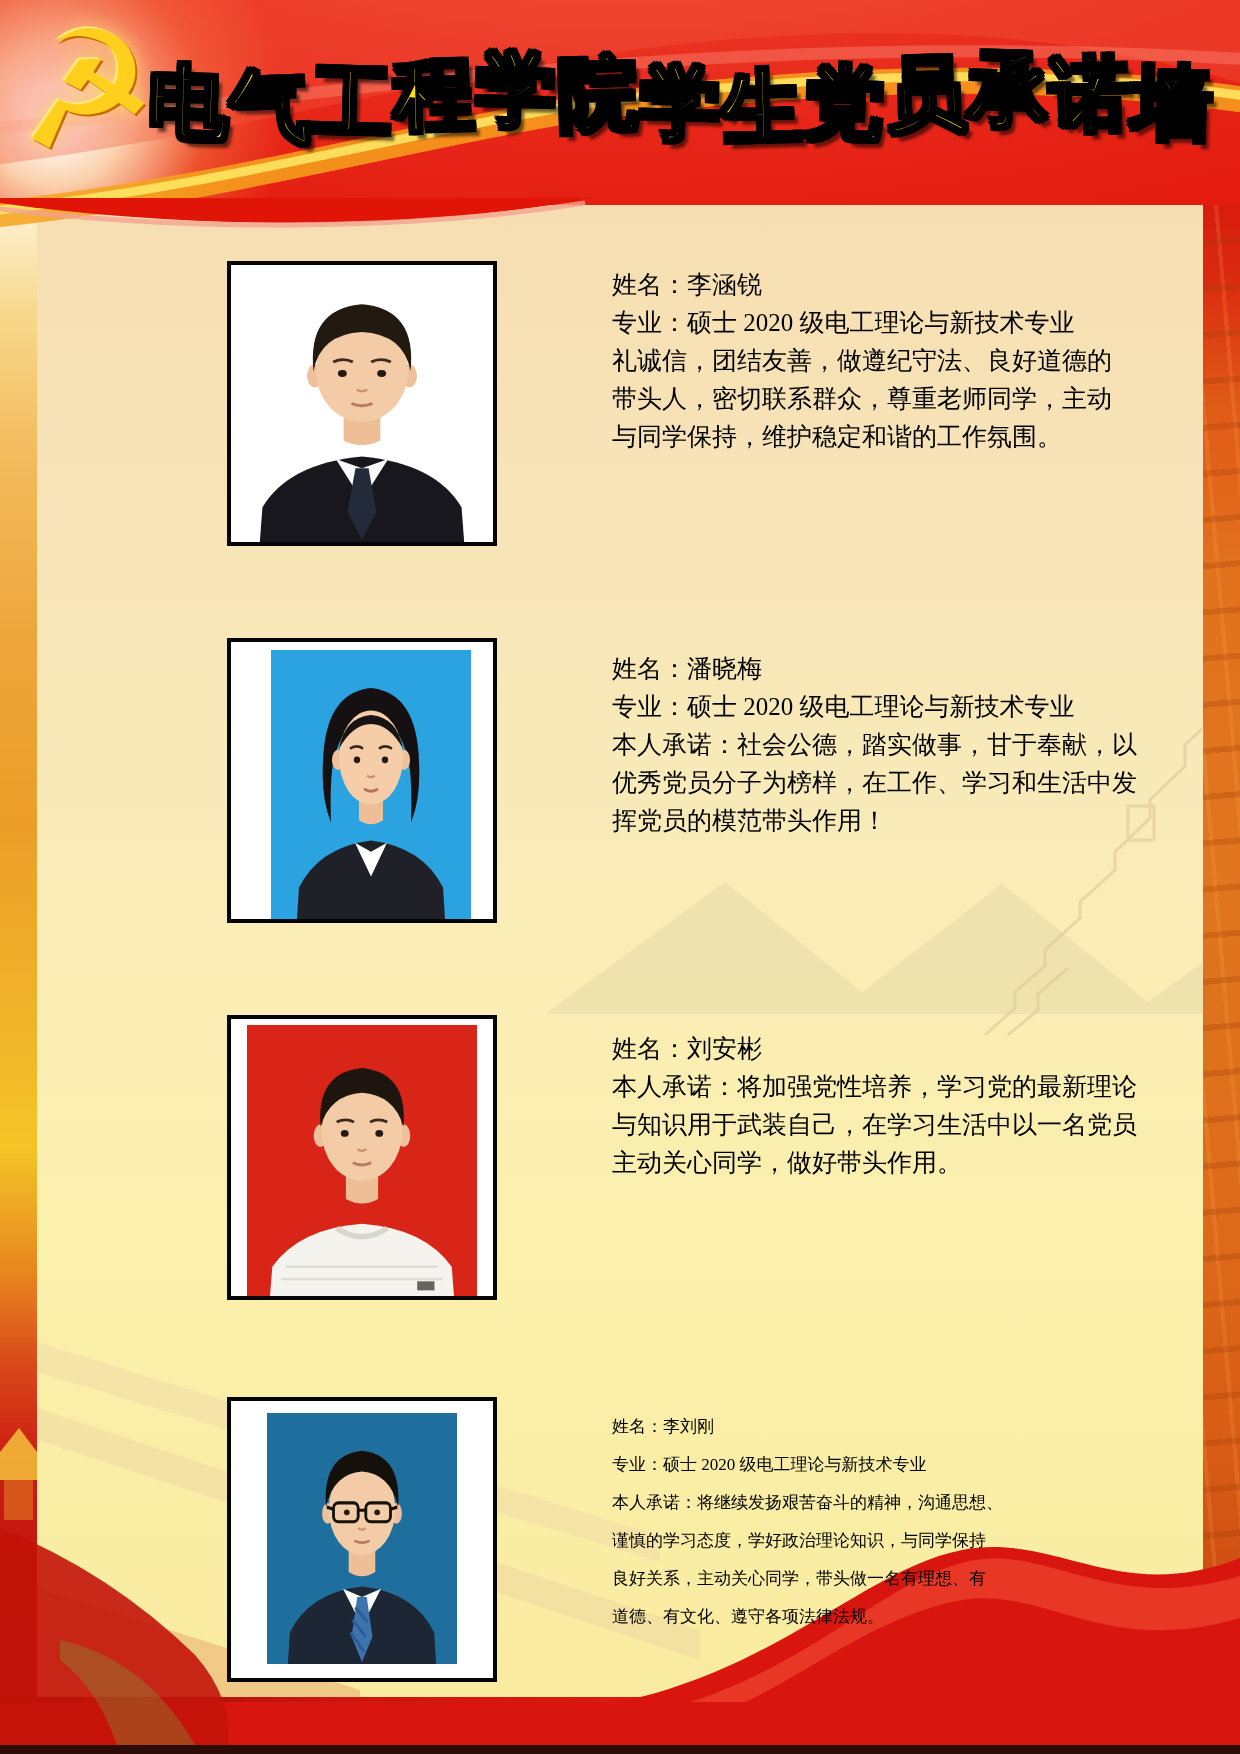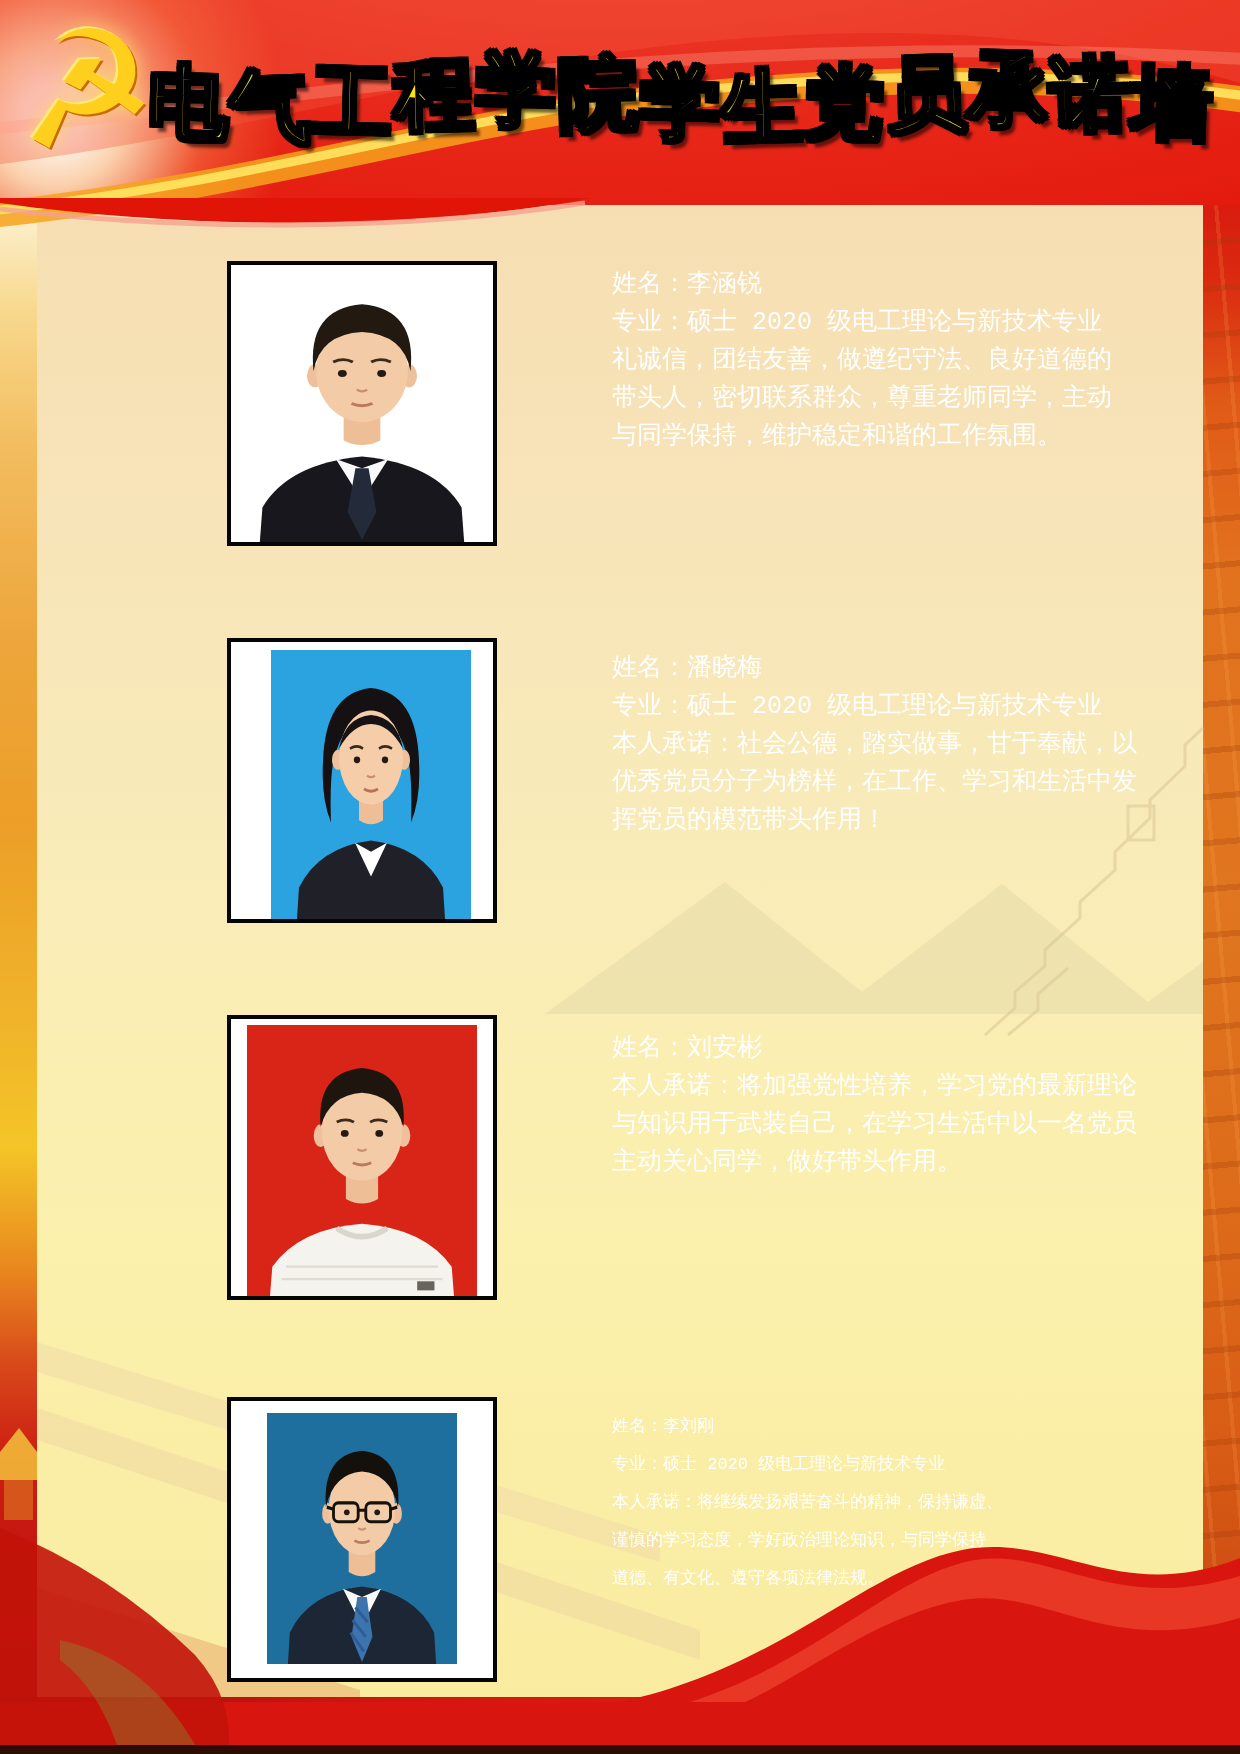--- a/index.html
+++ b/index.html
@@ -48,22 +48,22 @@
   .photo{position:absolute;left:227px;width:262px;height:277px;border:4px solid #050505;background:#fff;z-index:3;}
   .ph1{top:261px}.ph2{top:638px}.ph3{top:1015px}.ph4{top:1397px}
   .photo-inner{position:absolute;inset:0;}
   .ph2 .photo-inner{padding:8px 22px 0 40px;}
   .ph3 .photo-inner{padding:6px 16px 0 16px;}
   .ph4 .photo-inner{padding:12px 36px 14px 36px;}
   .photo-inner{box-sizing:border-box;}
   .photo-inner svg{width:100%;height:100%;display:block;}
 
   
-  .profile-text{position:absolute;left:612px;width:525px;z-index:3;color:#ffffff;
-    font-size:25px;line-height:38px;font-family:Liberation Mono, monospace;}
+  .profile-text{position:absolute;left:612px;width:525px;z-index:3;color:#000000;
+    font-size:25px;line-height:38px;}
   .pt1{top:266px}.pt2{top:650px}.pt3{top:1030px}
   .pt4{top:1408px;font-size:17px;width:548px;}
   .tline{height:38px;white-space:nowrap;}
 </style>
 </head>
 <body>
 
 <div class="page">
 
   <div class="border-left"></div>
@@ -222,19 +222,20 @@
         <ellipse cx="84" cy="95" rx="3" ry="2.8" fill="#241a12"></ellipse>
         <ellipse cx="116" cy="95" rx="3" ry="2.8" fill="#241a12"></ellipse>
         <path d="M96,110 Q100,113 104,110" stroke="#c89070" stroke-width="2" fill="none"></path>
         <path d="M92,122 Q100,126 108,122" stroke="#b97a5e" stroke-width="2.5" fill="none"></path>
       </svg>
     </div>
   </div>
   <div class="profile-text pt4">
     <div class="tline">姓名：李刘刚</div>
     <div class="tline">专业：硕士 2020 级电工理论与新技术专业</div>
-    <div class="tline">本人承诺：将继续发扬艰苦奋斗的精神，保持谦虚、</div>
+    <div class="tline">本人承诺：将继续发扬艰苦奋斗的精神，沟通思想、</div>
     <div class="tline">谨慎的学习态度，学好政治理论知识，与同学保持</div>
+    <div class="tline">良好关系，主动关心同学，带头做一名有理想、有</div>
     <div class="tline">道德、有文化、遵守各项法律法规。</div>
   </div>
 
   <div class="bottom-strip"></div>
 </div>
 
 </body></html>

